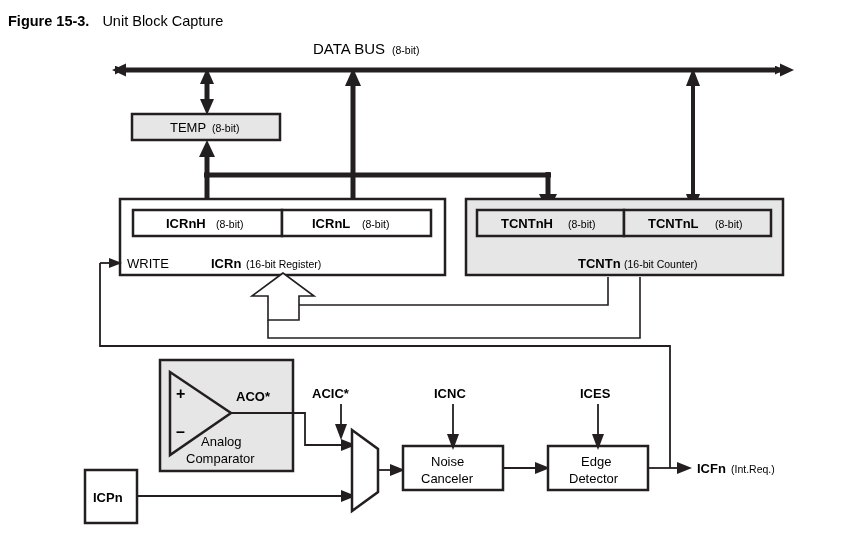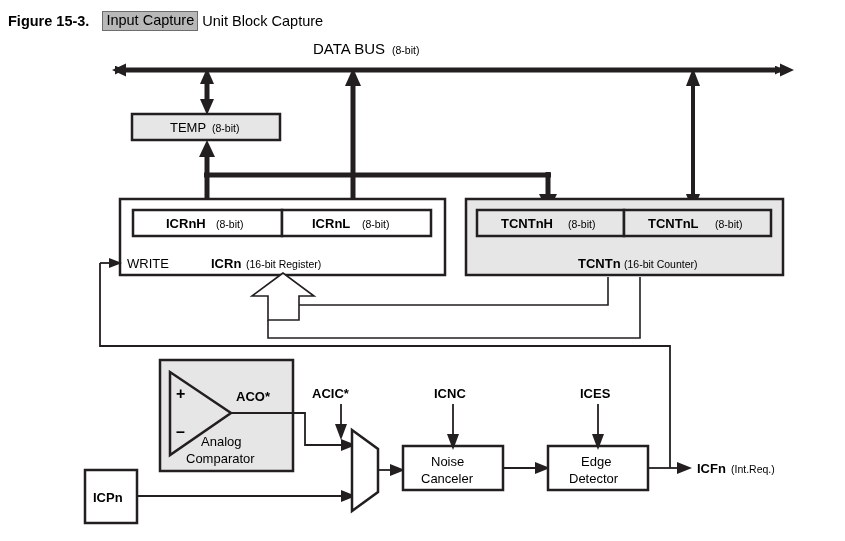--- a/index.html
+++ b/index.html
@@ -60,21 +60,20 @@
   .t-box { font-size: 13px; }
   .t-sign { font-size: 16px; font-weight: bold; }
 </style>
 </head>
 <body>
 
 <div id="figure-root">
 
   <div class="caption">
     <span class="caption-number">Figure 15-3.</span>
-    <span class="caption-highlight">Input Capture</span>
     <span class="caption-rest">Unit Block Capture</span>
   </div>
 
   <svg id="diagram" width="845" height="541" viewBox="0 0 845 541">
     <defs>
       <marker id="arrowThick" markerWidth="9" markerHeight="9" refX="8" refY="4.5" orient="auto" markerUnits="userSpaceOnUse">
         <path d="M0,0 L9,4.5 L0,9 z" fill="#231f20"></path>
       </marker>
       <marker id="arrowThin" markerWidth="8" markerHeight="8" refX="7.5" refY="4" orient="auto" markerUnits="userSpaceOnUse">
         <path d="M0,0.3 L8,4 L0,7.7 z" fill="#231f20"></path>

